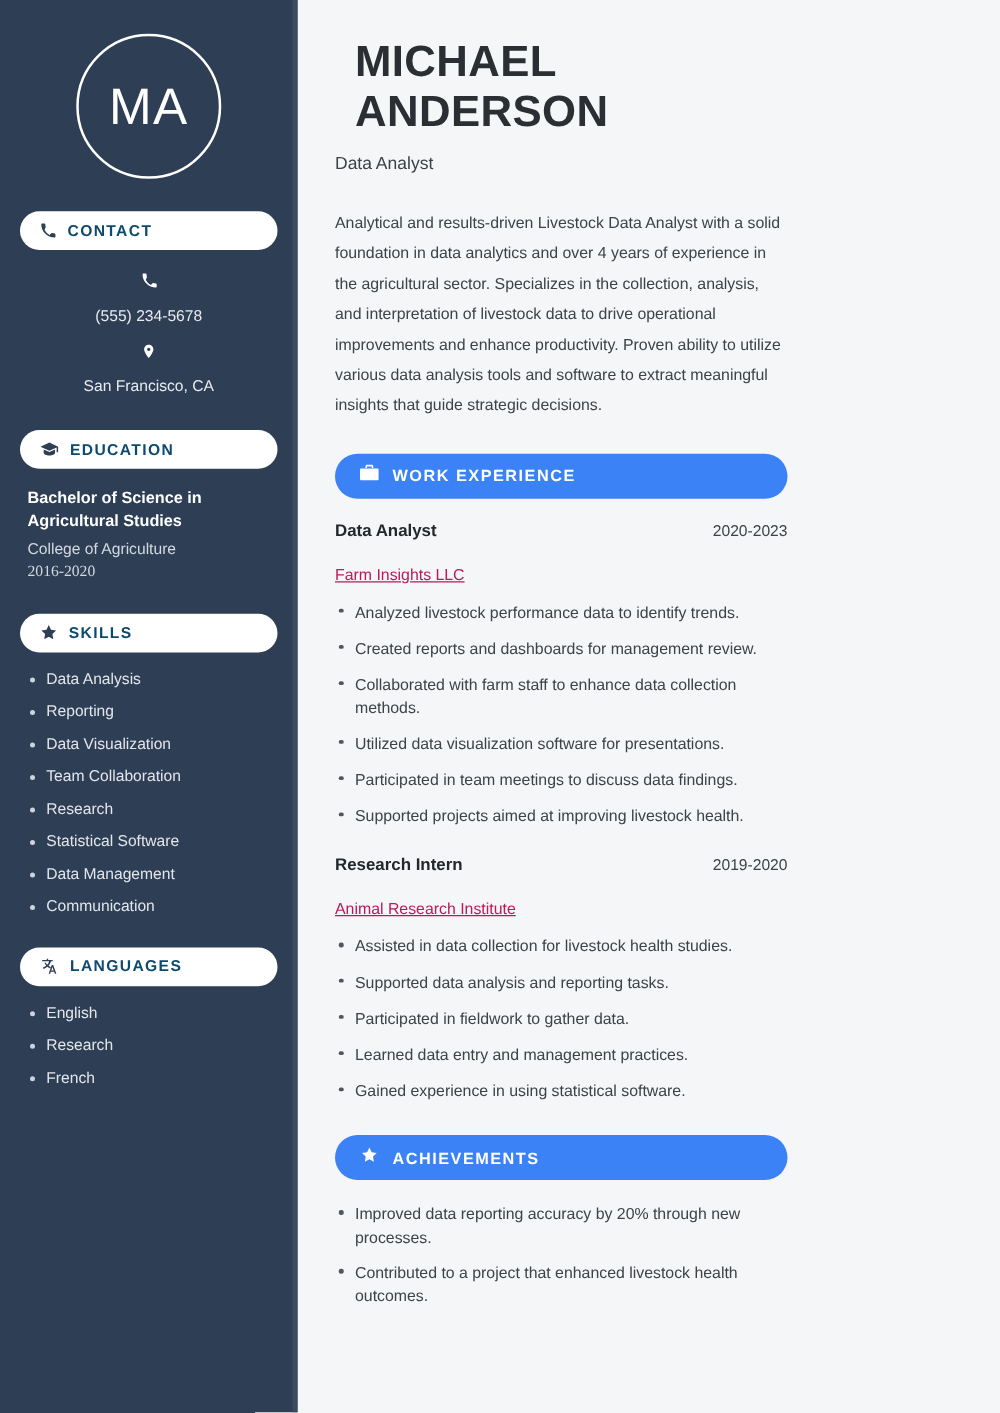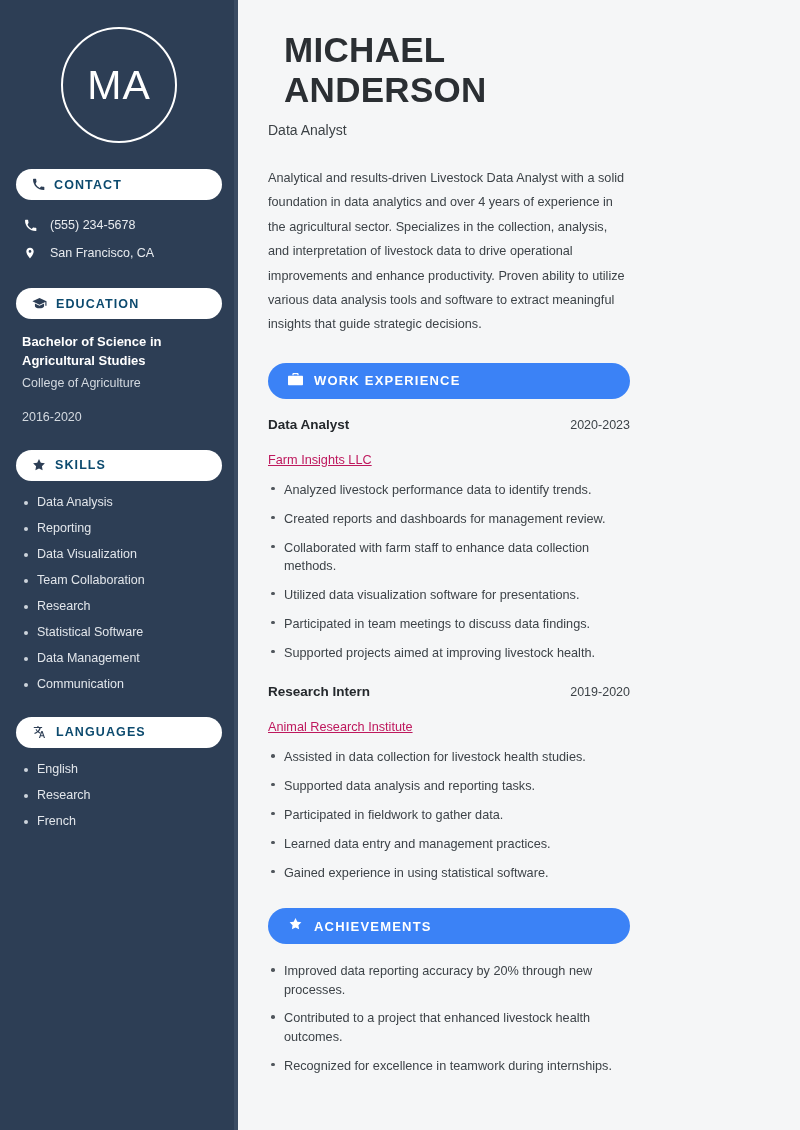--- a/index.html
+++ b/index.html
@@ -40,28 +40,28 @@
   }
   .pill .pill-label {
     font-size:12.5px; font-weight:700; letter-spacing:1.1px;
   }
   .pill svg { display:block; }
 
   .contact-list { margin-bottom:24px; }
   .contact-row {
     display:flex; align-items:center; gap:12px;
     padding:4px 6px; margin-bottom:6px;
-    font-size:12.5px; color:#e8ebef;
+    font-size:12.5px; color:#e8ebef;flex-direction:column;
   }
   .contact-row .ico { width:16px; display:flex; justify-content:center; flex:0 0 16px; }
 
   .edu-block { padding:0 6px; margin-bottom:26px; }
   .edu-degree { font-size:13px; font-weight:700; line-height:1.45; color:#ffffff; }
   .edu-school { font-size:12.5px; color:#d3d9e0; margin-top:5px; }
-  .edu-years { font-size:12.5px; color:#d3d9e0; margin-top:20px; }
+  .edu-years { font-size:12.5px; color:#d3d9e0; margin-top:4px;font-family:Liberation Serif, serif; }
 
   ul.side-list { list-style:none; padding:0 6px; margin:0 0 26px 0; }
   ul.side-list li {
     position:relative; padding-left:15px; margin-bottom:12px;
     font-size:12.5px; color:#e2e6eb;
   }
   ul.side-list li:before {
     content:""; position:absolute; left:2px; top:6px;
     width:4px; height:4px; border-radius:50%; background:#cdd4dc;
   }
@@ -251,17 +251,16 @@
         <svg width="15" height="14" viewBox="0 0 24 24" fill="#ffffff">
             <path d="M12 1.8l3.1 6.4 7 1-5.1 5 1.2 7-6.2-3.3-6.2 3.3 1.2-7-5.1-5 7-1z"></path>
           </svg>
       </span>
       <span class="sec-label">ACHIEVEMENTS</span>
     </div>
 
     <ul class="main-list ach-list">
       <li>Improved data reporting accuracy by 20% through new processes.</li>
       <li>Contributed to a project that enhanced livestock health outcomes.</li>
-      <li>Recognized for excellence in teamwork during internships.</li>
     </ul>
 
   </main>
 </div>
 
 </body></html>

